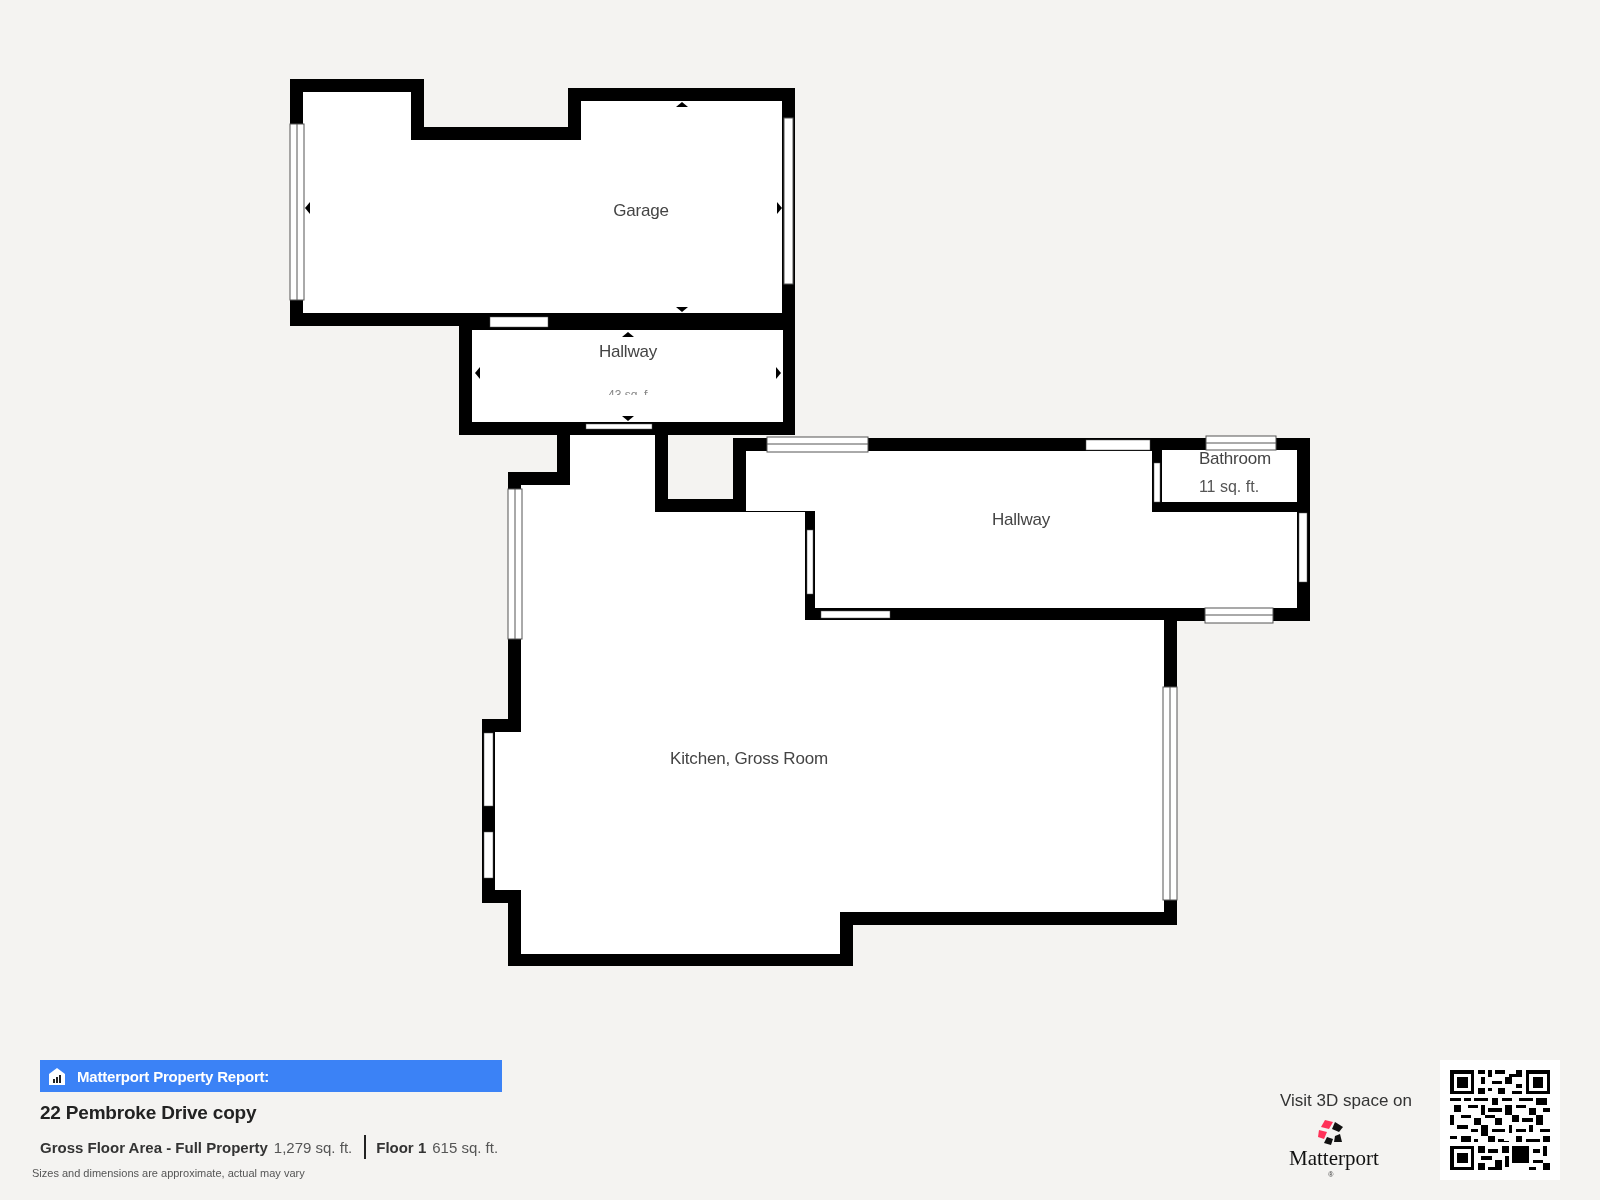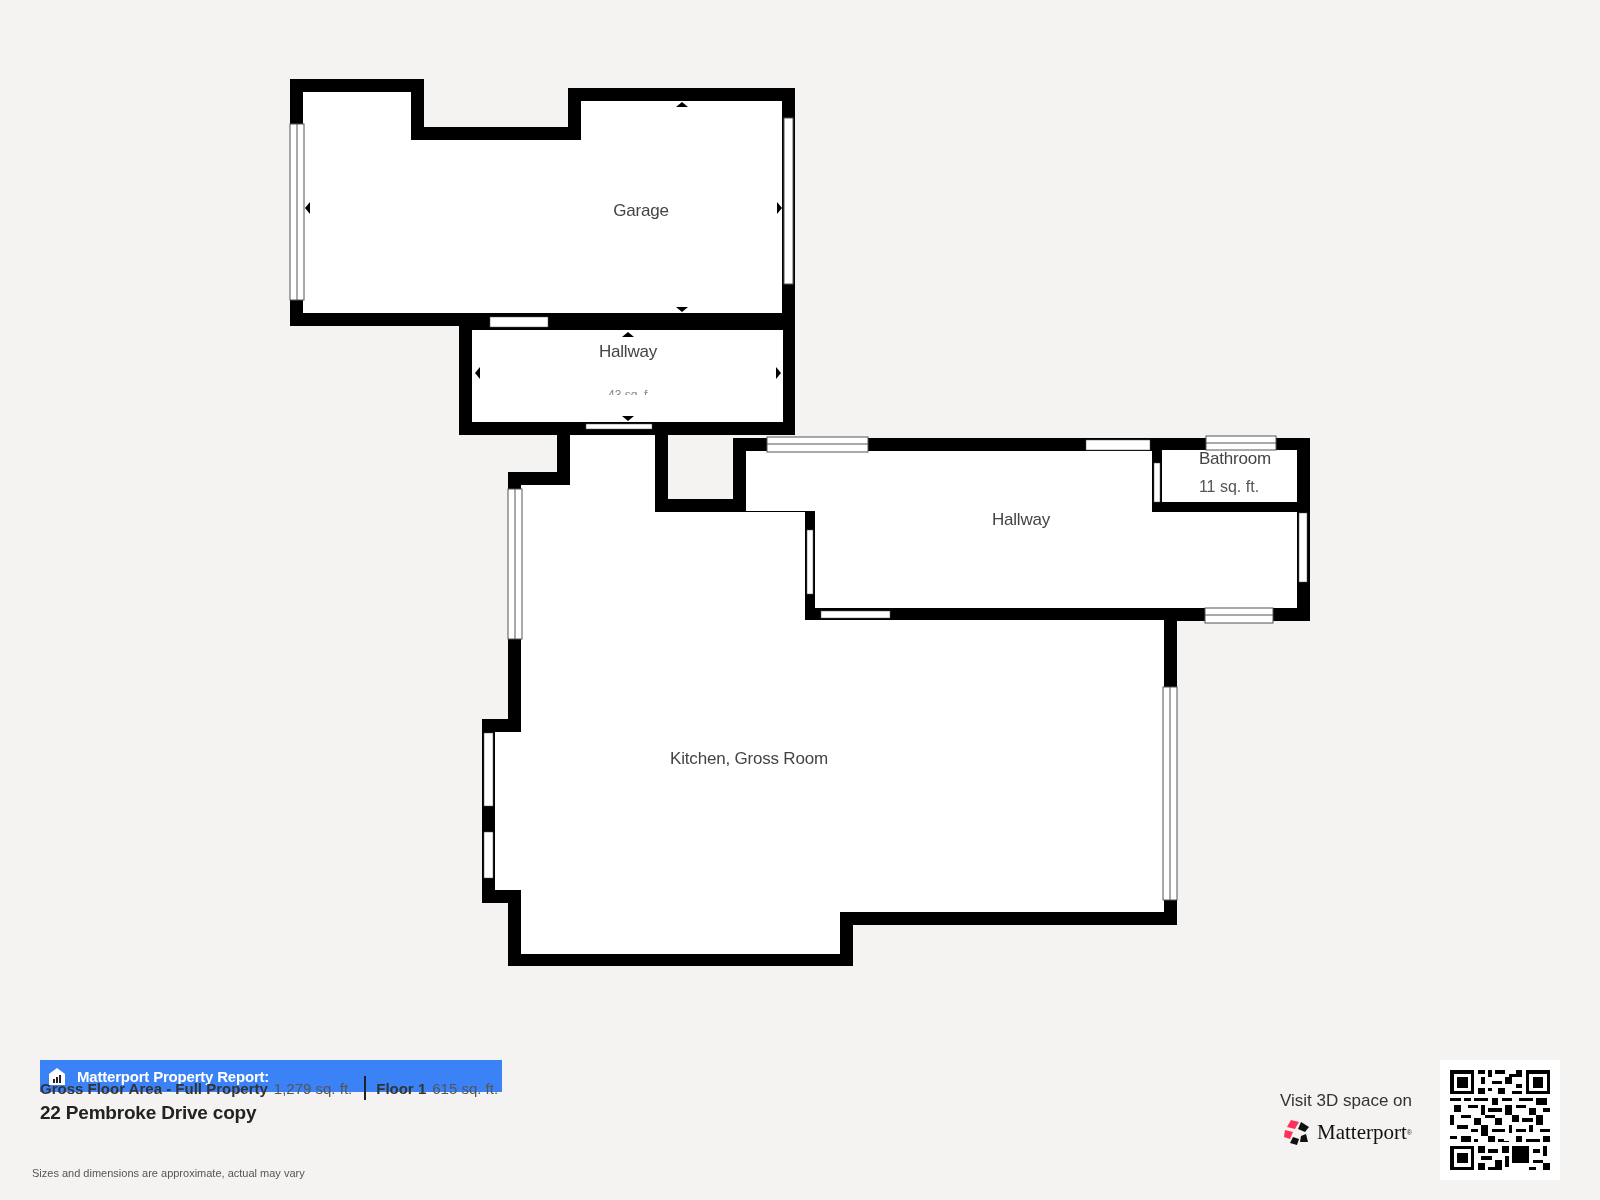--- a/index.html
+++ b/index.html
@@ -28,34 +28,34 @@
       position: absolute; left: 40px; top: 1060px; width: 462px; height: 32px;
       background: #3b82f6; color: #fff; display: flex; align-items: center;
     }
     .report-bar .icon { width: 20px; height: 20px; margin-left: 7px; margin-right: 10px; }
     .report-bar .title { font-weight: bold; font-size: 15px; letter-spacing: -0.2px; }
     .property-name {
       position: absolute; left: 40px; top: 1102px; font-size: 19px; font-weight: bold; color: #222;
       letter-spacing: -0.2px;
     }
     .stats {
-      position: absolute; left: 40px; top: 1076px; font-size: 15px; color: #333;
+      position: absolute; left: 40px; top: 1135px; font-size: 15px; color: #333;
       display: flex; align-items: center; white-space: nowrap;
     }
     .stats b { color: #333; }
     .stats .val { color: #555; margin-left: 6px; }
     .stats .sep { width: 2px; height: 24px; background: #222; margin: 0 10px 0 12px; }
     .disclaimer {
       position: absolute; left: 32px; top: 1167px; font-size: 11px; color: #555;
     }
     .visit {
       position: absolute; left: 1280px; top: 1091px; font-size: 17px; color: #333;
     }
     .mp-brand {
-      position: absolute; left: 1283px; top: 1118px; display: flex; align-items: center;
+      position: absolute; left: 1283px; top: 1118px; display: flex; align-items: center; flex-direction: column;
     }
     .mp-brand .name {
       font-family: "Liberation Serif", "DejaVu Serif", serif; font-size: 21px; color: #111; margin-left: 6px;
     }
     .mp-brand .tm { font-size: 7px; vertical-align: super; color: #333; }
     .qr {
       position: absolute; left: 1440px; top: 1060px; width: 120px; height: 120px; background: #fff;
     }
   </style>
 </head>

